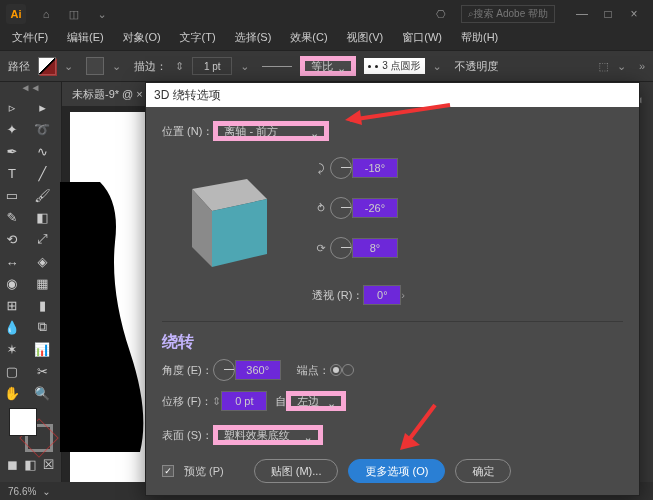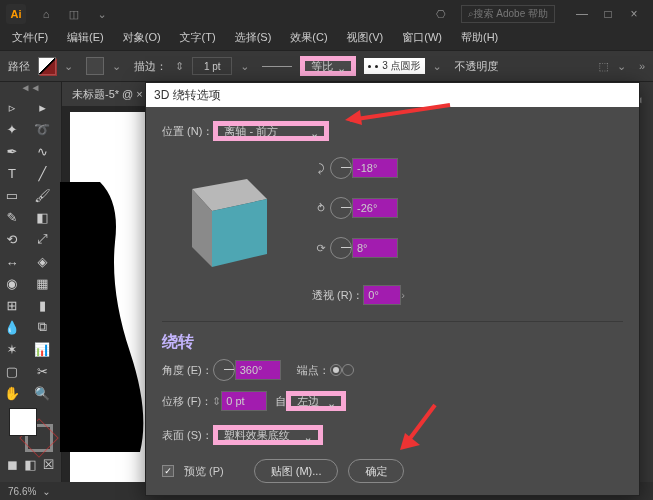--- a/index.html
+++ b/index.html
@@ -39,21 +39,21 @@
     .dlg-row { display: flex; align-items: center; gap: 0; margin-bottom: 6px; }
     .dlg-section-title { color: #c4b5fd; font-size: 16px; margin: 10px 0 6px; font-weight: bold; }
     .redbox { position: absolute; border: 3px solid #e33; pointer-events: none; }
     .select { background: #4a4a4a; border: 5px solid #f9a8d4; color: #ccc; height: 20px; padding: 0 18px 0 6px; font-size: 11px; position: relative; display: flex; align-items: center; }
     .select::after { content: "⌄"; position: absolute; right: 5px; top: 1px; color: #ccc; }
     .cube-area { display: flex; gap: 20px; margin-top: 8px; }
     .cube { width: 130px; height: 130px; position: relative; }
     .rot-col { display: flex; flex-direction: column; gap: 12px; padding-top: 8px; }
     .dial { width: 22px; height: 22px; border: 1px solid #888; border-radius: 50%; position: relative; }
     .dial::after { content: ""; position: absolute; top: 9px; left: 10px; width: 10px; height: 1px; background: #ccc; transform-origin: 0 0; }
-    .txtin { background: #a21caf; border: 1px solid #666; color: #ccc; width: 46px; height: 20px; text-align: left; padding: 0 4px; font-size: 11px; }
+    .txtin { background: #6d28d9; border: 1px solid #666; color: #ccc; width: 46px; height: 20px; text-align: center; padding: 0 4px; font-size: 11px; }
     hr { border: none; border-top: 1px solid #3a3a3a; margin: 10px 0; }
     .dlg-buttons { display: flex; align-items: center; gap: 10px; margin-top: 14px; }
     .chk { width: 12px; height: 12px; background: #5a5a5a; border: 1px solid #888; display: inline-flex; align-items: center; justify-content: center; color: #fff; font-size: 9px; }
     .btn { height: 24px; padding: 4px 16px; border-radius: 12px; border: 1px solid #888; background: transparent; color: #ddd; display: flex; align-items: center; font-size: 11px; }
     .btn.primary { background: #2a7fd4; border-color: #2a7fd4; color: #fff; }
     .rightpanel { width: 40px; background: #383838; border-left: 1px solid #222; display: flex; flex-direction: column; align-items: center; padding-top: 6px; gap: 8px; }
     .status { height: 18px; background: #313131; display: flex; align-items: center; padding: 0 8px; color: #bbb; font-size: 10px; gap: 6px; }
     .axis-icon { width: 18px; height: 18px; color: #bbb; display: flex; align-items: center; justify-content: center; }
     .radio { width: 12px; height: 12px; border-radius: 50%; border: 1px solid #888; display: inline-block; vertical-align: middle; }
     .radio.on::after { content: ""; display: block; width: 6px; height: 6px; background: #ccc; border-radius: 50%; margin: 2px; }
@@ -156,21 +156,21 @@
       <div class="fillbox"></div>
     </div>
     <div style="display:flex;justify-content:center;gap:2px">
       <div class="tool" style="width:16px;height:16px">◼</div>
       <div class="tool" style="width:16px;height:16px">◧</div>
       <div class="tool" style="width:16px;height:16px">☒</div>
     </div>
   </div>
 
   <div class="document">
-    <div class="doctab"><span>未标题-5* @</span>&nbsp;×</div>
+    <div class="doctab"><span>未标题-9* @</span>&nbsp;×</div>
     <div class="canvas">
       <svg class="blackshape" viewBox="0 0 100 300">
         <path d="M 40 10 Q 60 30 55 70 Q 50 120 70 180 Q 90 240 80 280 L -10 280 L -10 10 Z" fill="#000"></path>
       </svg>
     </div>
   </div>
 
   <div class="rightpanel">
     <div class="tool" style="color:#888;font-size:10px">◄◄</div>
     <div class="tool">⊞</div>
@@ -249,20 +249,21 @@
     <div class="dlg-row" style="margin-top:14px">
       <span>表面 (S)：</span>
       <div class="select" style="width:110px">
           <span>塑料效果底纹</span>
         </div>
     </div>
     <div class="dlg-buttons">
       <span class="chk">✓</span>
       <span>预览 (P)</span>
       <div class="btn" style="margin-left:20px">贴图 (M)...</div>
+      <div class="btn primary">更多选项 (O)</div>
       <div class="btn">确定</div>
     </div>
   </div>
 </div>
 
 <div class="redbox" style="top:106px;left:303px;width:130px;height:30px"></div>
 <div class="redbox" style="top:444px;left:349px;width:112px;height:30px"></div>
 <svg style="position:absolute;top:95px;left:340px;z-index:30;pointer-events:none" width="120" height="40">
   <path d="M 110 10 L 10 25" stroke="#e33" stroke-width="4" fill="none"></path>
   <polygon points="5,25 20,15 22,30" fill="#e33"></polygon>

